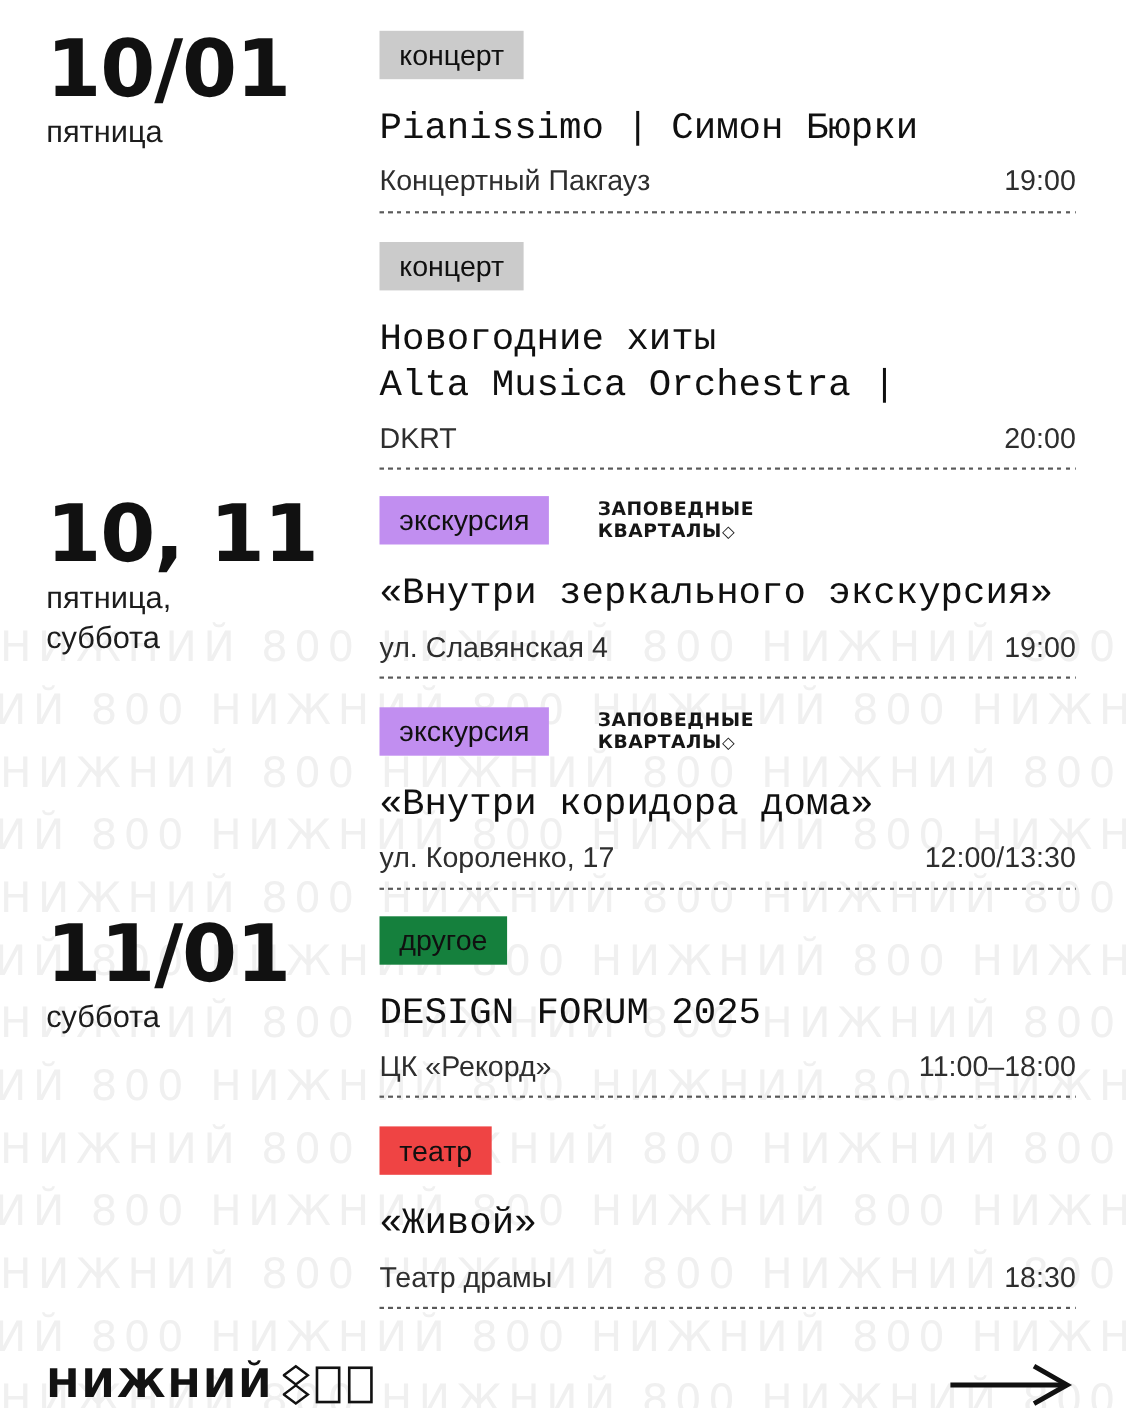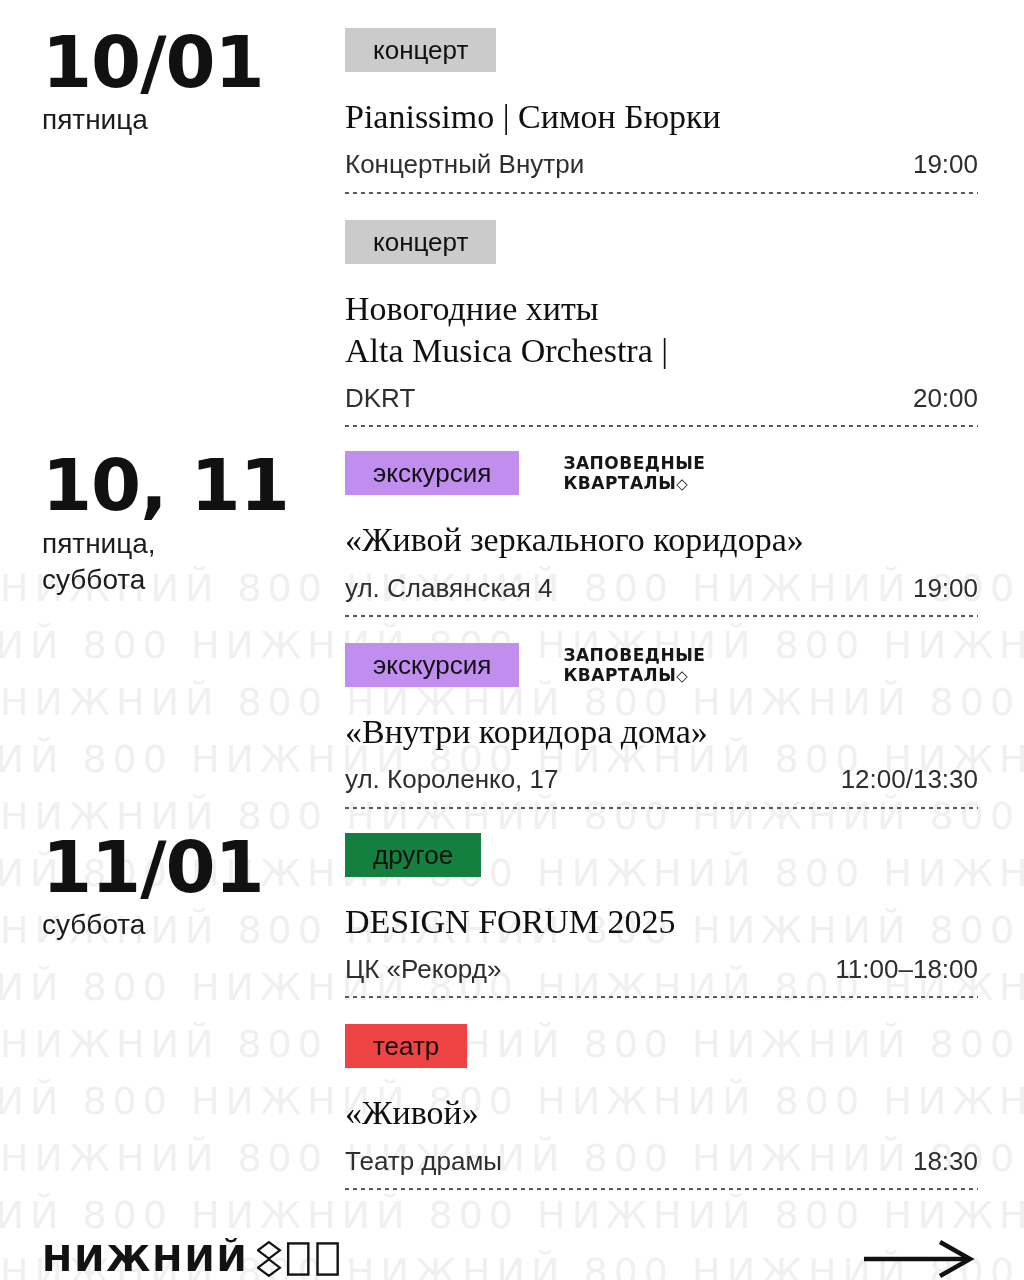--- a/index.html
+++ b/index.html
@@ -54,38 +54,38 @@
 
   .events-col { flex: 1; min-width: 0; }
   .event { margin-bottom: 26px; }
   .event:last-child { margin-bottom: 0; }
 
   .tag-row { display: flex; align-items: flex-start; gap: 44px; margin-bottom: 24px; }
   .tag {
     display: inline-block;
     font-size: 26px;
     line-height: 1;
-    padding: 9px 28px;
+    padding: 9px 18px;
     color: #101010;
     background: #cbcbcb;
   }
   .partner {
     font-family: "DejaVu Sans", sans-serif;
     font-weight: 700;
     font-size: 17px;
     line-height: 1.15;
     letter-spacing: 0.5px;
     padding-top: 3px;
     color: #161616;
   }
   .partner .mark { font-size: 15px; }
 
   .title {
     margin: 0 0 10px 0;
-    font-family: Liberation Serif, serif;
+    font-family: Liberation Mono, monospace;
     font-weight: 400;
     font-size: 34px;
     line-height: 1.24;
     color: #101010;
   }
   .title div:empty { display: none; }
 
   .meta {
     display: flex;
     justify-content: space-between;
@@ -151,21 +151,21 @@
     <div class="events-col">
       <article class="event">
         <div class="tag-row">
           <span class="tag" style="background-color: rgb(203, 203, 203);">концерт</span>
         </div>
         <h2 class="title">
           <div>Pianissimo | Симон Бюрки</div>
 
         </h2>
         <div class="meta">
-          <span>Концертный Внутри</span>
+          <span>Концертный Пакгауз</span>
           <span>19:00</span>
         </div>
         <div class="sep"></div>
       </article>
 
       <article class="event">
         <div class="tag-row">
           <span class="tag" style="background-color: rgb(203, 203, 203);">концерт</span>
         </div>
         <h2 class="title">
@@ -192,21 +192,21 @@
     <div class="events-col">
       <article class="event">
         <div class="tag-row">
           <span class="tag" style="background-color: rgb(193, 142, 240);">экскурсия</span>
           <div class="partner">
             <div>ЗАПОВЕДНЫЕ</div>
             <div><span>КВАРТАЛЫ</span><span class="mark">◇</span></div>
           </div>
         </div>
         <h2 class="title">
-          <div>«Живой зеркального коридора»</div>
+          <div>«Внутри зеркального экскурсия»</div>
 
         </h2>
         <div class="meta">
           <span>ул. Славянская 4</span>
           <span>19:00</span>
         </div>
         <div class="sep"></div>
       </article>
 
       <article class="event">

